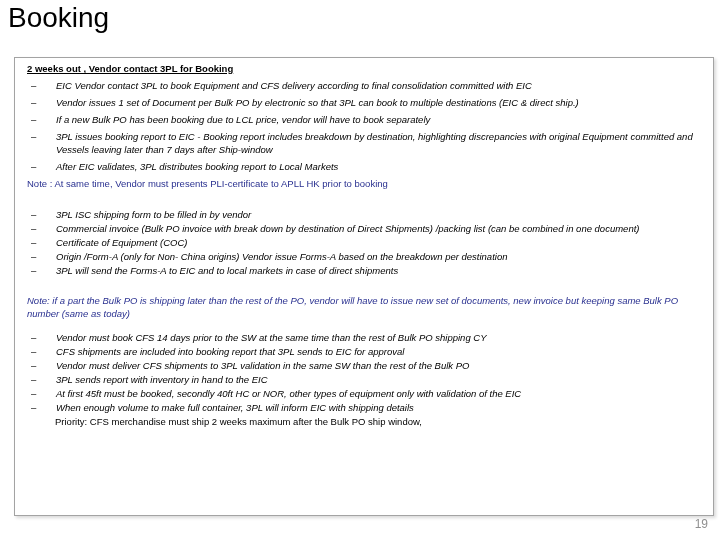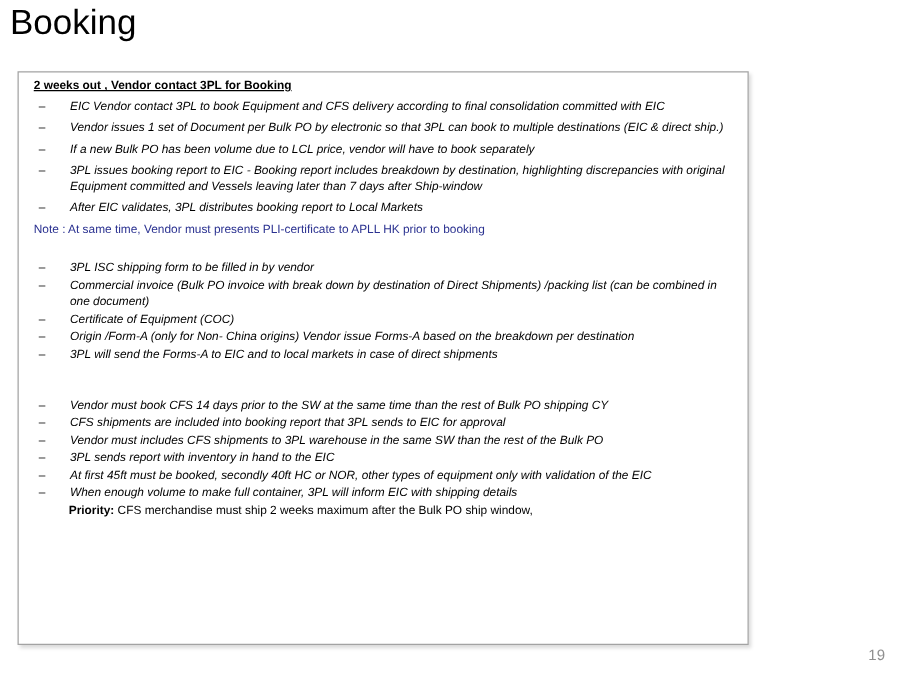--- a/index.html
+++ b/index.html
@@ -13,21 +13,21 @@
   .slide { position:relative; width:720px; height:540px; background:#ffffff; }
 
   .title {
     position:absolute; left:8px; top:2px;
     font-size:28px; font-weight:400; color:#000000;
     letter-spacing:0;
   }
 
   .content-box {
     position:absolute; left:14px; top:57px;
-    width:585px; height:459px;
+    width:700px; height:459px;
     box-sizing:border-box;
     border:1px solid #a3a3a3;
     box-shadow:2px 2px 3px rgba(0,0,0,0.15);
     padding:4px 10px 4px 12px;
     font-size:9.5px;
     line-height:13px;
     background:#ffffff;
   }
 
   .content-box p { margin:0; }
@@ -46,21 +46,21 @@
   .note.italic { font-style:italic; }
 
   
   .s1 > .ln { margin-bottom:4px; }
   .dense > .ln { margin-bottom:1px; }
 
   .gap-lg { height:14px; }
   .gap-md { height:16px; }
   .gap-sm { height:11px; }
 
-  .priority .plabel { font-weight:bold;padding-left:28px; }
+  .priority .plabel { font-weight:normal;padding-left:28px; }
 
   .page-number {
     position:absolute; right:12px; top:517px;
     font-size:12px; color:#8f8f8f;
   }
 </style>
 </head>
 <body>
 
 <div class="slide">
@@ -74,21 +74,21 @@
       <div class="bullet ln">
         <span class="dash">–</span>
         <span class="btext">EIC Vendor contact 3PL to book Equipment and CFS delivery according to final consolidation committed with EIC</span>
       </div>
       <div class="bullet ln">
         <span class="dash">–</span>
         <span class="btext">Vendor issues 1 set of Document per Bulk PO by electronic so that 3PL can book to multiple destinations (EIC &amp; direct ship.)</span>
       </div>
       <div class="bullet ln">
         <span class="dash">–</span>
-        <span class="btext">If a new Bulk PO has been volume due to LCL price, vendor will have to book separately</span>
+        <span class="btext">If a new Bulk PO has been booking due to LCL price, vendor will have to book separately</span>
       </div>
       <div class="bullet ln">
         <span class="dash">–</span>
         <span class="btext">3PL issues booking report to EIC - Booking report includes breakdown by destination, highlighting discrepancies with original Equipment committed and Vessels leaving later than 7 days after Ship-window</span>
       </div>
       <div class="bullet ln">
         <span class="dash">–</span>
         <span class="btext">After EIC validates, 3PL distributes booking report to Local Markets</span>
       </div>
       <p class="note ln">Note : At same time, Vendor must presents PLI-certificate  to APLL  HK prior to booking</p>
@@ -114,35 +114,36 @@
         <span class="btext">Origin /Form-A  (only for Non- China origins)  Vendor issue Forms-A based on the breakdown per destination</span>
       </div>
       <div class="bullet ln">
         <span class="dash">–</span>
         <span class="btext">3PL will send the Forms-A to EIC and to local markets in case of direct shipments</span>
       </div>
     </div>
 
     <div class="gap-md"></div>
 
+    <p class="note italic">Note: if a part the Bulk PO is shipping later than the rest of the PO, vendor will have to issue new set of documents, new invoice but keeping same Bulk PO number (same as today)</p>
 
     <div class="gap-sm"></div>
 
     <div class="dense">
       <div class="bullet ln">
         <span class="dash">–</span>
         <span class="btext">Vendor must book CFS  14 days prior to the SW at the same time than the rest of Bulk PO shipping CY</span>
       </div>
       <div class="bullet ln">
         <span class="dash">–</span>
         <span class="btext">CFS shipments are included into booking report that 3PL sends to EIC for approval</span>
       </div>
       <div class="bullet ln">
         <span class="dash">–</span>
-        <span class="btext">Vendor must includes CFS shipments to 3PL warehouse in the same SW than the rest of the Bulk PO</span>
+        <span class="btext">Vendor must deliver CFS shipments to 3PL validation in the same SW than the rest of the Bulk PO</span>
       </div>
       <div class="bullet ln">
         <span class="dash">–</span>
         <span class="btext">3PL sends report with inventory in hand to the EIC</span>
       </div>
       <div class="bullet ln">
         <span class="dash">–</span>
         <span class="btext">At first 45ft must be booked, secondly 40ft HC or NOR, other types of equipment only with validation of the EIC</span>
       </div>
       <div class="bullet ln">

